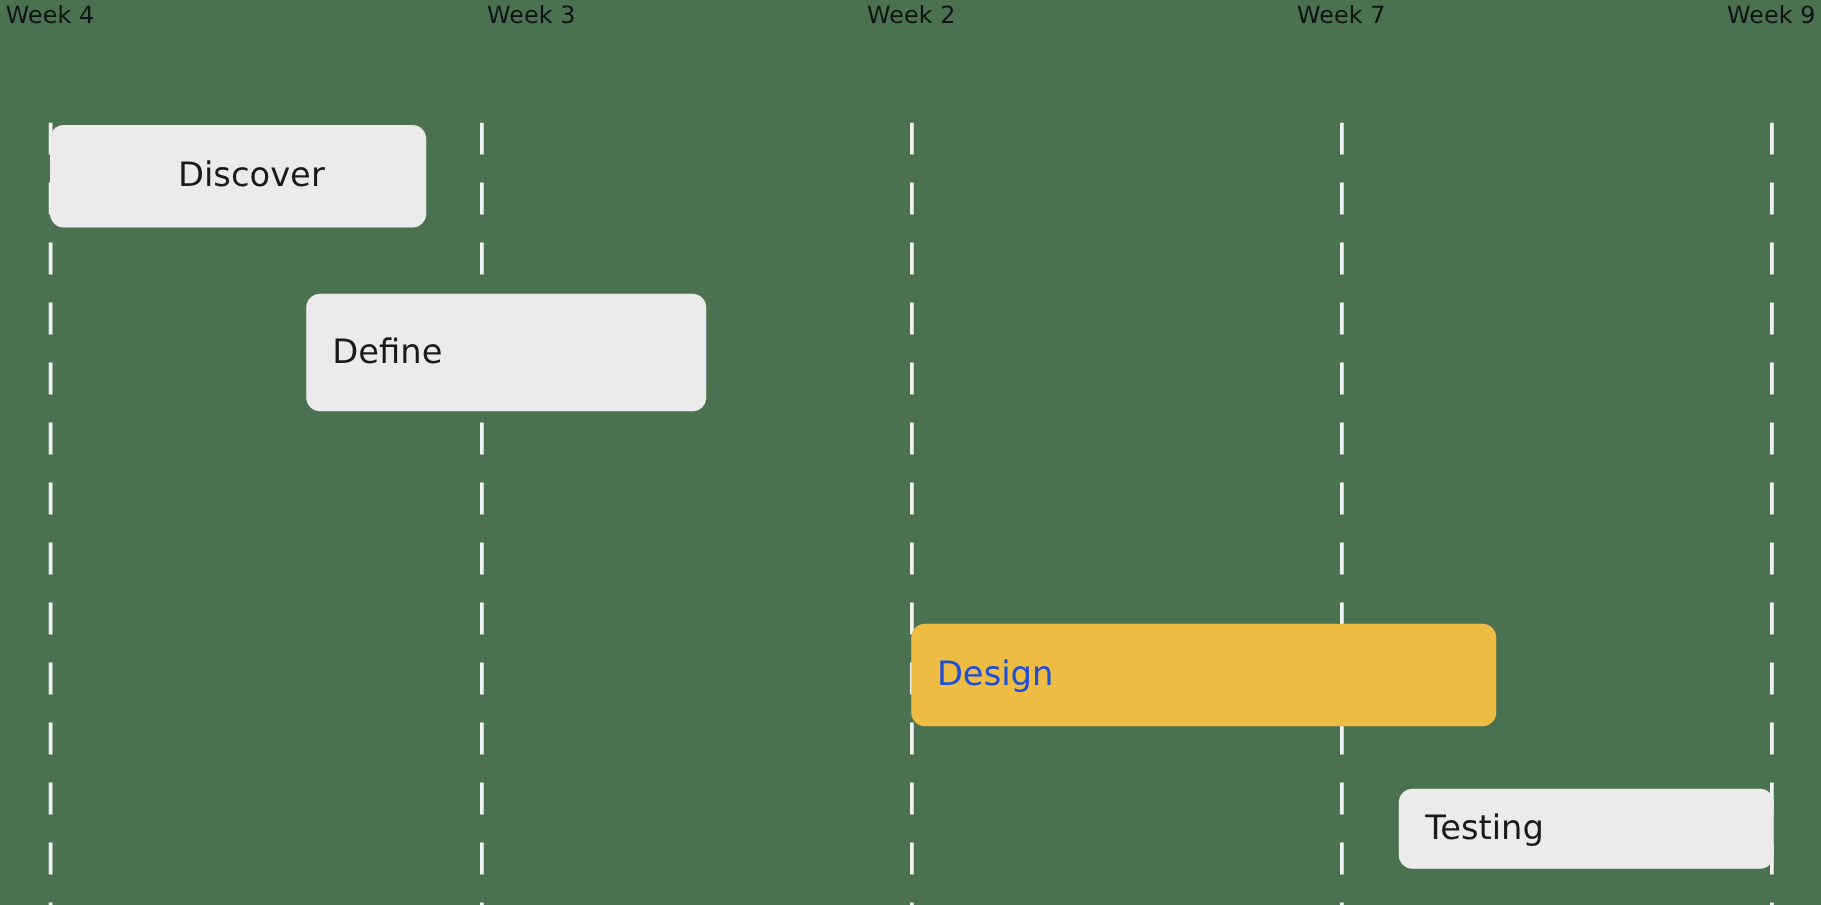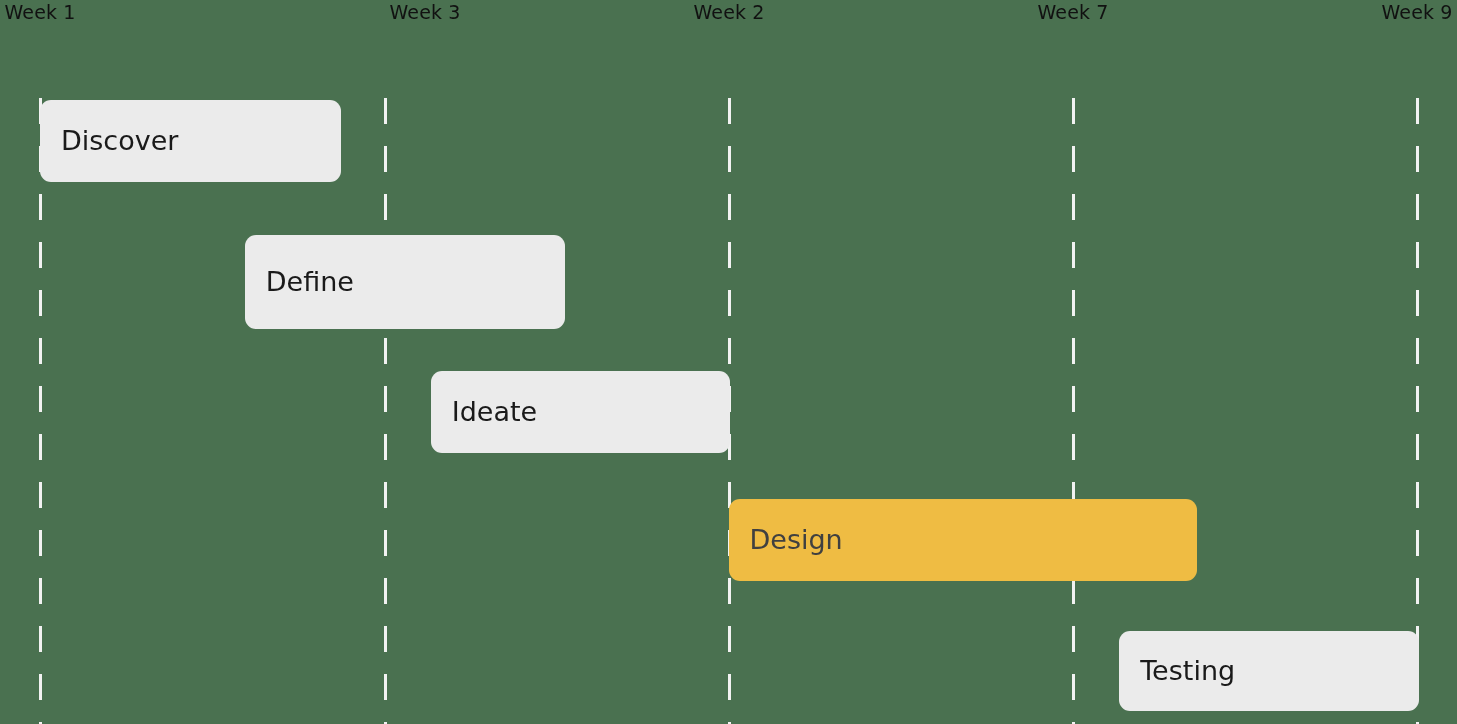--- a/index.html
+++ b/index.html
@@ -89,55 +89,52 @@
   .task-bar.highlight {
     background: #efbc43;
   }
   .task-label {
     font-size: 27px;
     line-height: 32px;
     color: #1a1a1a;
     white-space: nowrap;
   }
   .task-bar.highlight .task-label {
-    color: #404040;
+    color: #1d4ed8;
   }
 </style>
 </head>
 <body>
 
 <div id="gantt">
 
   <div class="grid-layer">
       <div class="gridline" style="left: 40px;"></div>
       <div class="gridline" style="left: 385px;"></div>
       <div class="gridline" style="left: 729px;"></div>
       <div class="gridline" style="left: 1073px;"></div>
       <div class="gridline" style="left: 1417px;"></div>
     </div>
 
   <div class="bars-layer">
-      <div class="task-bar" style="left: 40px; width: 301.219px; top: 100px; height: 82px;">
+      <div class="task-bar" style="left: 40px; width: 301.219px; top: 100px; height: 82px; justify-content: center;">
         <span class="task-label">Discover</span>
       </div>
       <div class="task-bar" style="left: 244.829px; width: 320.152px; top: 235px; height: 94px;">
         <span class="task-label">Define</span>
       </div>
-      <div class="task-bar" style="left: 430.724px; width: 299.497px; top: 371px; height: 82px;">
-        <span class="task-label">Ideate</span>
-      </div>
       <div class="task-bar highlight" style="left: 728.5px; width: 468.18px; top: 499px; height: 82px;">
         <span class="task-label">Design</span>
       </div>
-      <div class="task-bar" style="left: 1119.22px; width: 299.498px; top: 631px; height: 80px;">
+      <div class="task-bar" style="left: 1119.22px; width: 299.498px; top: 631px; height: 64px;">
         <span class="task-label">Testing</span>
       </div>
     </div>
 
   <div class="axis-layer">
-      <div class="axis-tick-label" style="left: 40px;">Week 1</div>
+      <div class="axis-tick-label" style="left: 40px;">Week 4</div>
       <div class="axis-tick-label" style="left: 385px; margin-left: 40px;">Week 3</div>
       <div class="axis-tick-label" style="left: 729px;">Week 2</div>
       <div class="axis-tick-label" style="left: 1073px;">Week 7</div>
       <div class="axis-tick-label" style="left: 1417px;">Week 9</div>
     </div>
 
 </div>
 
 </body></html>

